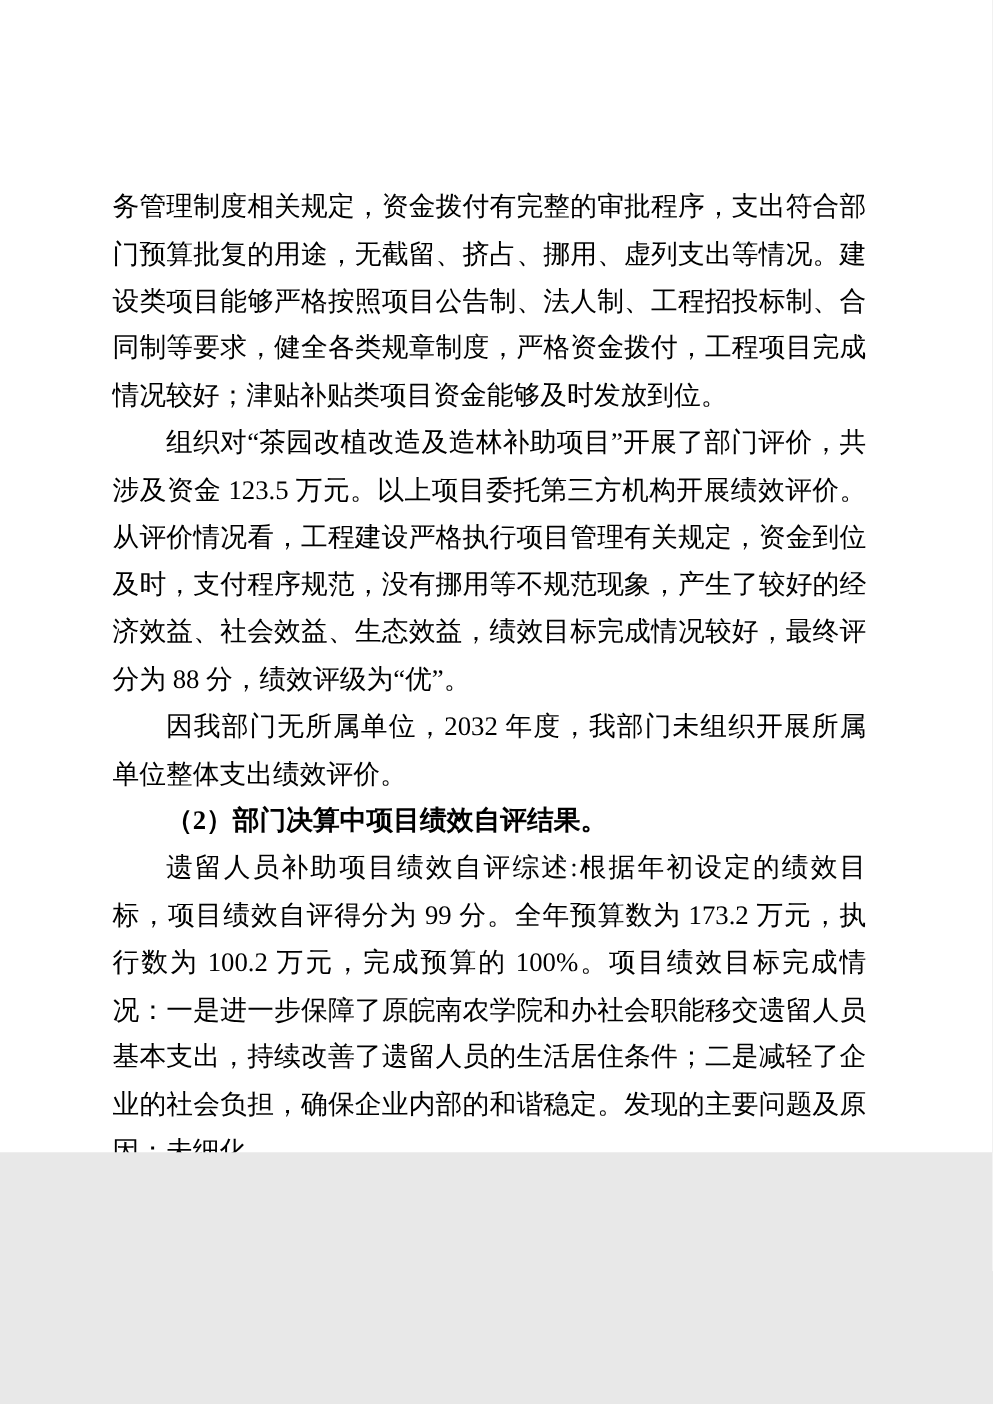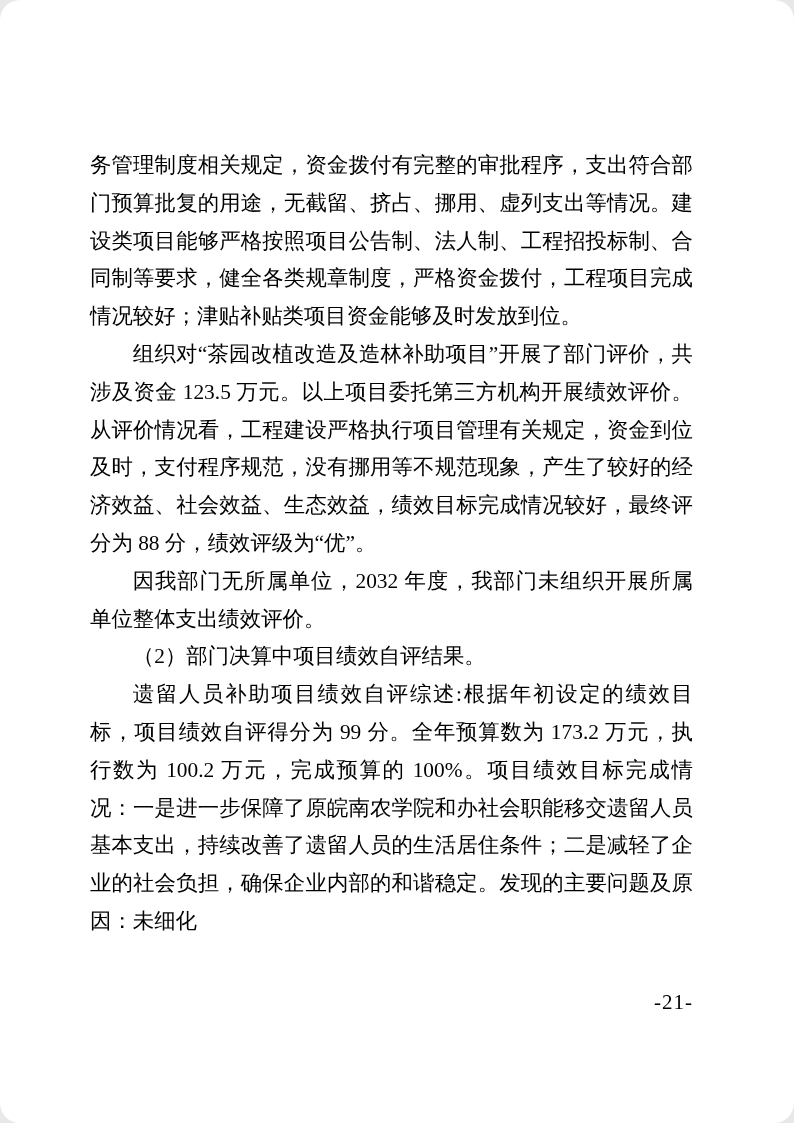--- a/index.html
+++ b/index.html
@@ -3,27 +3,26 @@
 <meta charset="utf-8">
 <style>
   html, body {
     margin: 0;
     padding: 0;
     background: #e8e8e8;
   }
   .page {
     position: relative;
     width: 794px;
-    height: 1123px;
+    height: 922px;
     margin: 0 auto;
     background: #ffffff;
     overflow: hidden;
     font-family: "Liberation Serif", "DejaVu Serif", serif;
     color: #000000;
-    border-radius: 20px;
   }
   .content {
     position: absolute;
     left: 90px;
     top: 147px;
     width: 603px;
     font-size: 21.4px;
     line-height: 37.8px;
     text-align: justify;
     text-justify: inter-ideograph;
@@ -31,21 +30,21 @@
   }
   .para {
     margin: 0;
     text-indent: 2em;
     word-break: break-all;
   }
   .para.continuation {
     text-indent: 0;
   }
   .para.heading {
-    font-weight: normal;
+    font-weight: bold;
   }
   .page-number {
     position: absolute;
     top: 988px;
     right: 101px;
     font-size: 21px;
     line-height: 28px;
     letter-spacing: 1px;
     color: #000000;
   }

